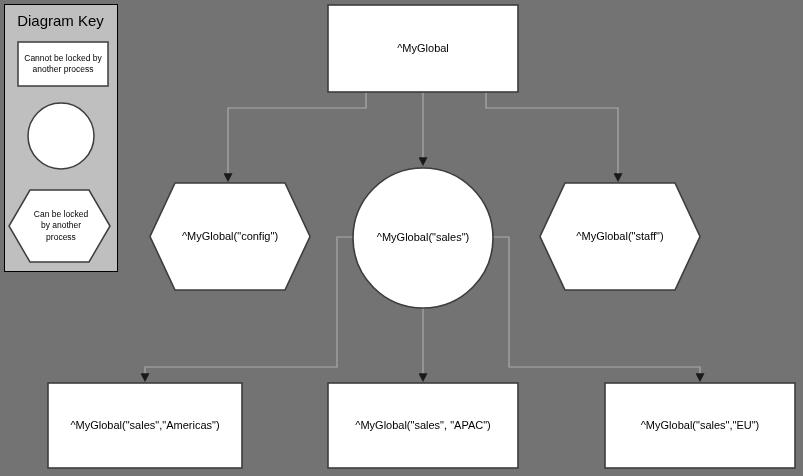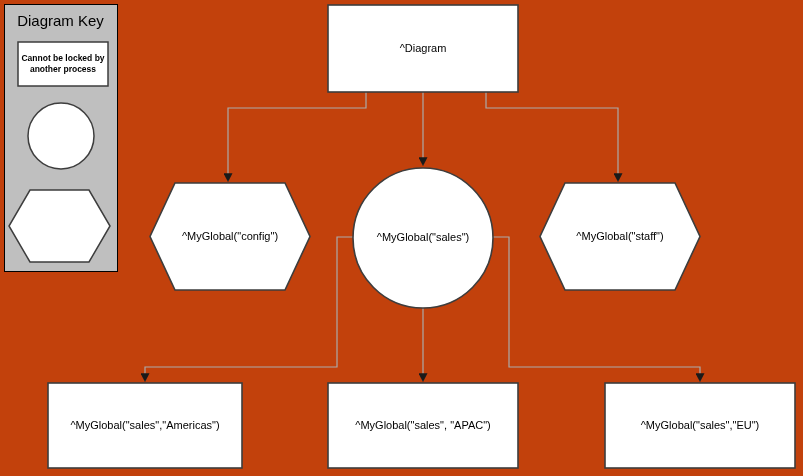--- a/index.html
+++ b/index.html
@@ -1,37 +1,37 @@
 <!DOCTYPE html>
 <html><head>
 <meta charset="utf-8">
 <style>
   html, body { margin: 0; padding: 0; background: #ffffff; }
   #canvas {
     position: relative;
     width: 803px;
     height: 476px;
-    background: #c2410c;
+    background: #737373;
     font-family: "Liberation Sans", sans-serif;
     overflow: hidden;
   }
   #art { position: absolute; left: 0; top: 0; }
   .lbl {
     position: absolute;
     display: flex;
     align-items: center;
     justify-content: center;
     text-align: center;
     color: #000000;
     font-size: 11px;
     line-height: 1.25;
     pointer-events: none;
   }
   .key-title { font-size: 15px; }
-  .key-item { font-size: 8.5px; line-height: 1.3; font-weight: bold; }
+  .key-item { font-size: 8.5px; line-height: 1.3; }
 </style>
 </head>
 <body>
 
 <div id="canvas">
 
   <svg id="art" width="803" height="476" viewBox="0 0 803 476">
     <defs>
       <marker id="arrow" viewBox="0 0 8 8" refX="7" refY="4" markerWidth="9" markerHeight="9" markerUnits="userSpaceOnUse" orient="auto">
         <path d="M0,0 L8,4 L0,8 Z" fill="#1a1a1a"></path>
@@ -57,22 +57,23 @@
     <polygon points="565,183 675,183 700,236.5 675,290 565,290 540,236.5" fill="#ffffff" stroke="#3d3d3d" stroke-width="1.6"></polygon>
 
     <rect x="48" y="383" width="194" height="85" fill="#ffffff" stroke="#3d3d3d" stroke-width="1.6"></rect>
     <rect x="328" y="383" width="190" height="85" fill="#ffffff" stroke="#3d3d3d" stroke-width="1.6"></rect>
     <rect x="605" y="383" width="190" height="85" fill="#ffffff" stroke="#3d3d3d" stroke-width="1.6"></rect>
   </svg>
 
   <div class="lbl key-title" style="left:4px; top:8px; width:113px; height:26px;">Diagram Key</div>
 
   <div class="lbl key-item" style="left:21px; top:42px; width:84px; height:44px;">Cannot be locked by another process</div>
+  <div class="lbl key-item" style="left:33px; top:192px; width:56px; height:68px;">Can be locked by another process</div>
 
-  <div class="lbl" style="left:328px; top:5px; width:190px; height:87px;">^Diagram</div>
+  <div class="lbl" style="left:328px; top:5px; width:190px; height:87px;">^MyGlobal</div>
 
   <div class="lbl" style="left:150px; top:183px; width:160px; height:107px;">^MyGlobal("config")</div>
   <div class="lbl" style="left:353px; top:168px; width:140px; height:140px;">^MyGlobal("sales")</div>
   <div class="lbl" style="left:540px; top:183px; width:160px; height:107px;">^MyGlobal("staff")</div>
 
   <div class="lbl" style="left:48px; top:383px; width:194px; height:85px;">^MyGlobal("sales","Americas")</div>
   <div class="lbl" style="left:328px; top:383px; width:190px; height:85px;">^MyGlobal("sales", "APAC")</div>
   <div class="lbl" style="left:605px; top:383px; width:190px; height:85px;">^MyGlobal("sales","EU")</div>
 
 </div>

